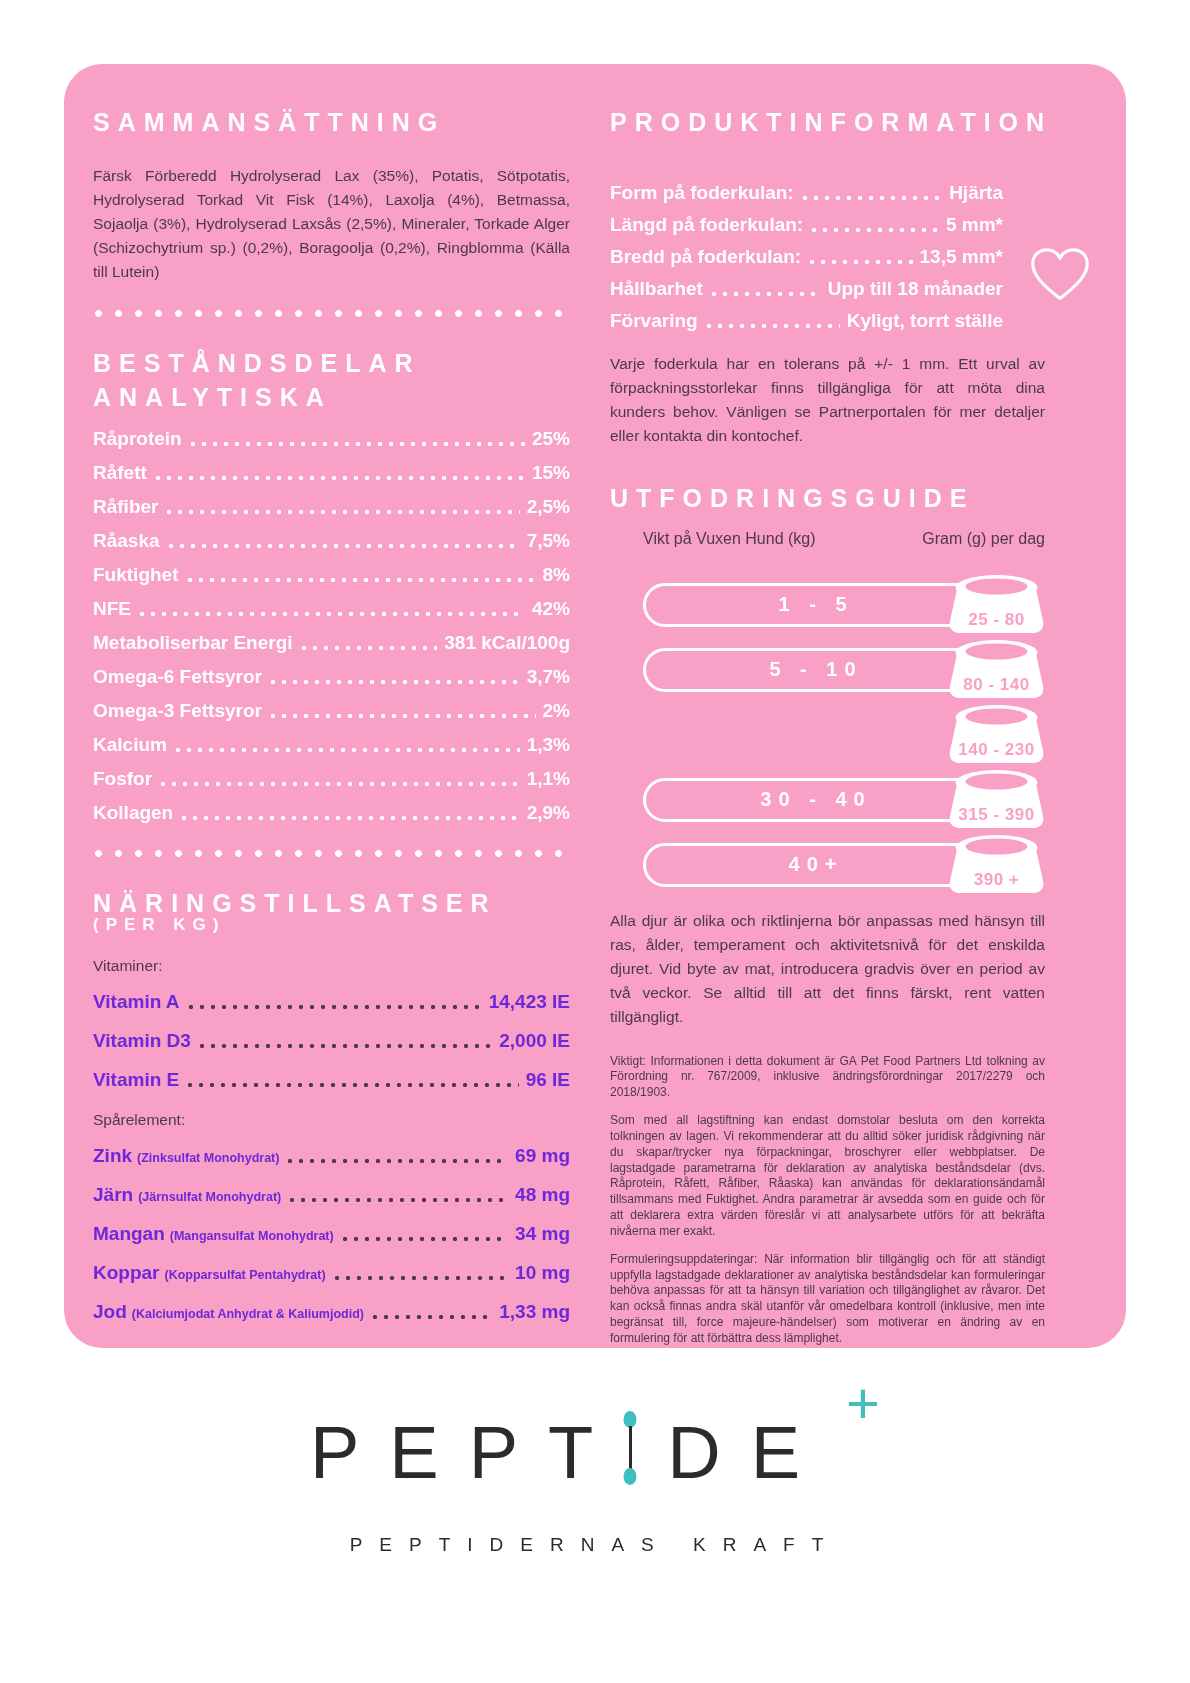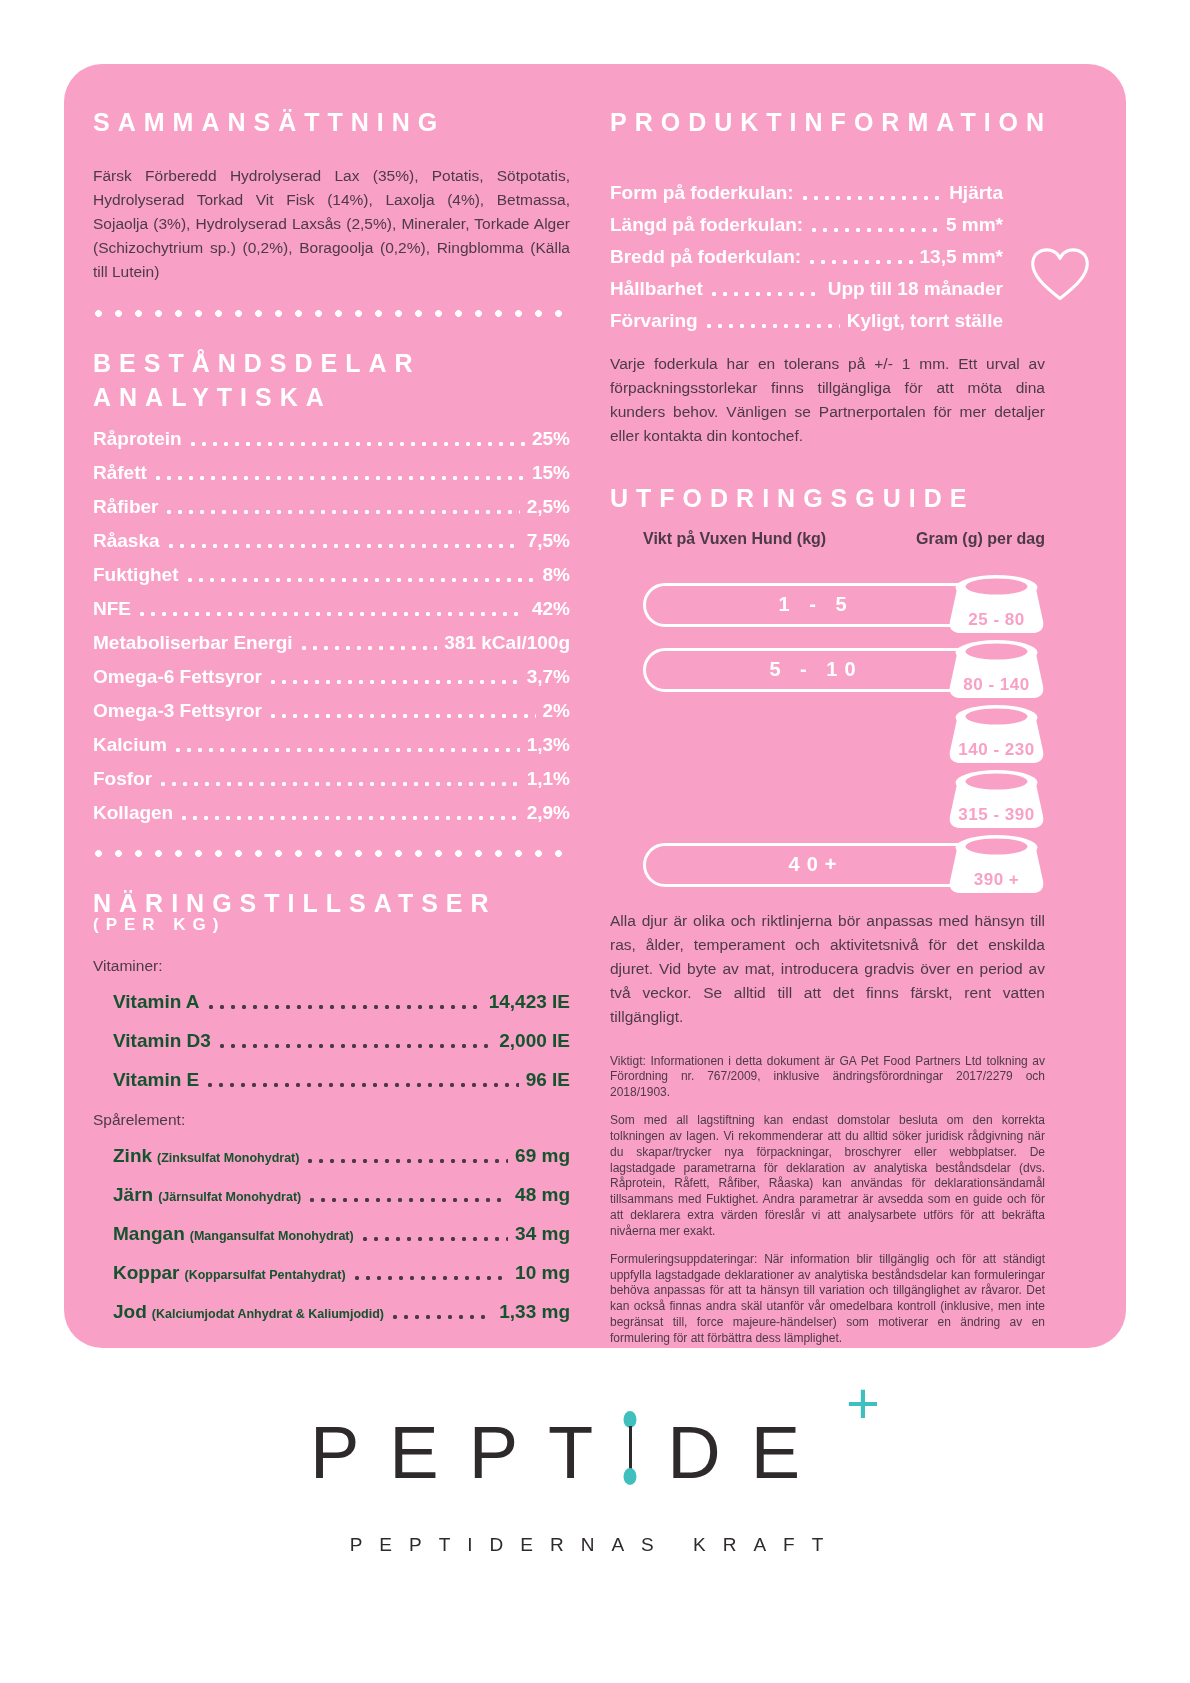--- a/index.html
+++ b/index.html
@@ -21,38 +21,38 @@
 
   .dot-divider { height:7px; margin:26px 2px 30px 2px;
       background-image:radial-gradient(circle at 3.5px 3.5px,#fff 3.1px,transparent 3.7px);
       background-size:20px 7px; background-repeat:repeat-x; }
 
   .nrow { display:flex; align-items:baseline; font-size:19px; font-weight:bold;
           margin-bottom:12px; }
   .nrow .lbl, .nrow .val { white-space:nowrap; }
   .nrow .sub { font-size:12.5px; white-space:nowrap; margin-left:5px; letter-spacing:0; }
   .nrow.white { color:#fff; }
-  .nrow.dark  { color:#14532d;margin-left:20px; }
+  .nrow.dark  { color:#6d28d9; }
   .leader { flex:1 1 auto; height:4px; margin:0 7px 4px 9px; align-self:flex-end;
             background-repeat:repeat-x; background-size:11px 4px; }
   .leader.w { background-image:radial-gradient(circle at 2px 2px,#ffffff 1.9px,transparent 2.4px); }
   .leader.d { background-image:radial-gradient(circle at 2px 2px,#4C3A49 1.9px,transparent 2.4px); }
 
   .plain-label { color:#4C3A49; font-size:15.5px; margin:20px 0 16px 0; }
   .vit-row  { margin-bottom:17px; }
 
   
   .pinfo { position:relative; padding-right:42px; margin-top:42px; }
   .pinfo .nrow { margin-bottom:10px; }
   .heart-icon { position:absolute; right:-46px; top:64px; width:62px; height:58px; }
   .pi-note { margin-top:20px; }
 
   .fg { margin-left:33px; width:402px; }
   .fg-head { display:flex; justify-content:space-between; color:#4C3A49;
-             font-size:16px; font-weight:bold; margin:2px 0 26px 0; }
+             font-size:16px; font-weight:normal; margin:2px 0 26px 0; }
   .fg-row { position:relative; height:62px; margin-bottom:3px; }
   .pill { position:absolute; left:0; top:9px; height:44px; width:calc(100% - 62px);
           border:3px solid #fff; border-radius:24px; color:#fff; font-weight:bold;
           font-size:20px; letter-spacing:7px; display:flex; align-items:center;
           justify-content:center; padding-left:6px; }
   .bowl { position:absolute; right:0; top:0; width:97px; height:62px; }
   .bowl svg { position:absolute; inset:0; }
   .bowl .grams { position:absolute; left:0; right:0; bottom:6px; text-align:center;
                  color:#F9A0C6; font-weight:bold; font-size:17px; letter-spacing:0.5px; }
   .fg-note { margin-top:13px; }
@@ -288,20 +288,21 @@
         <div class="bowl">
           <svg viewBox="0 0 97 62">
               <path d="M9 15 L2 47 C0.5 55 5 59 13 59 L84 59 C92 59 96.5 55 95 47 L88 15 Z" fill="#fff"></path>
               <ellipse cx="48.5" cy="13.5" rx="41" ry="12.5" fill="#fff"></ellipse>
               <ellipse cx="48.5" cy="12.5" rx="31" ry="8" fill="#F9A0C6"></ellipse>
             </svg>
           <span class="grams">140 - 230</span>
         </div>
       </div>
       <div class="fg-row">
+        <div class="pill">30 - 40</div>
         <div class="bowl">
           <svg viewBox="0 0 97 62">
               <path d="M9 15 L2 47 C0.5 55 5 59 13 59 L84 59 C92 59 96.5 55 95 47 L88 15 Z" fill="#fff"></path>
               <ellipse cx="48.5" cy="13.5" rx="41" ry="12.5" fill="#fff"></ellipse>
               <ellipse cx="48.5" cy="12.5" rx="31" ry="8" fill="#F9A0C6"></ellipse>
             </svg>
           <span class="grams">315 - 390</span>
         </div>
       </div>
       <div class="fg-row">

